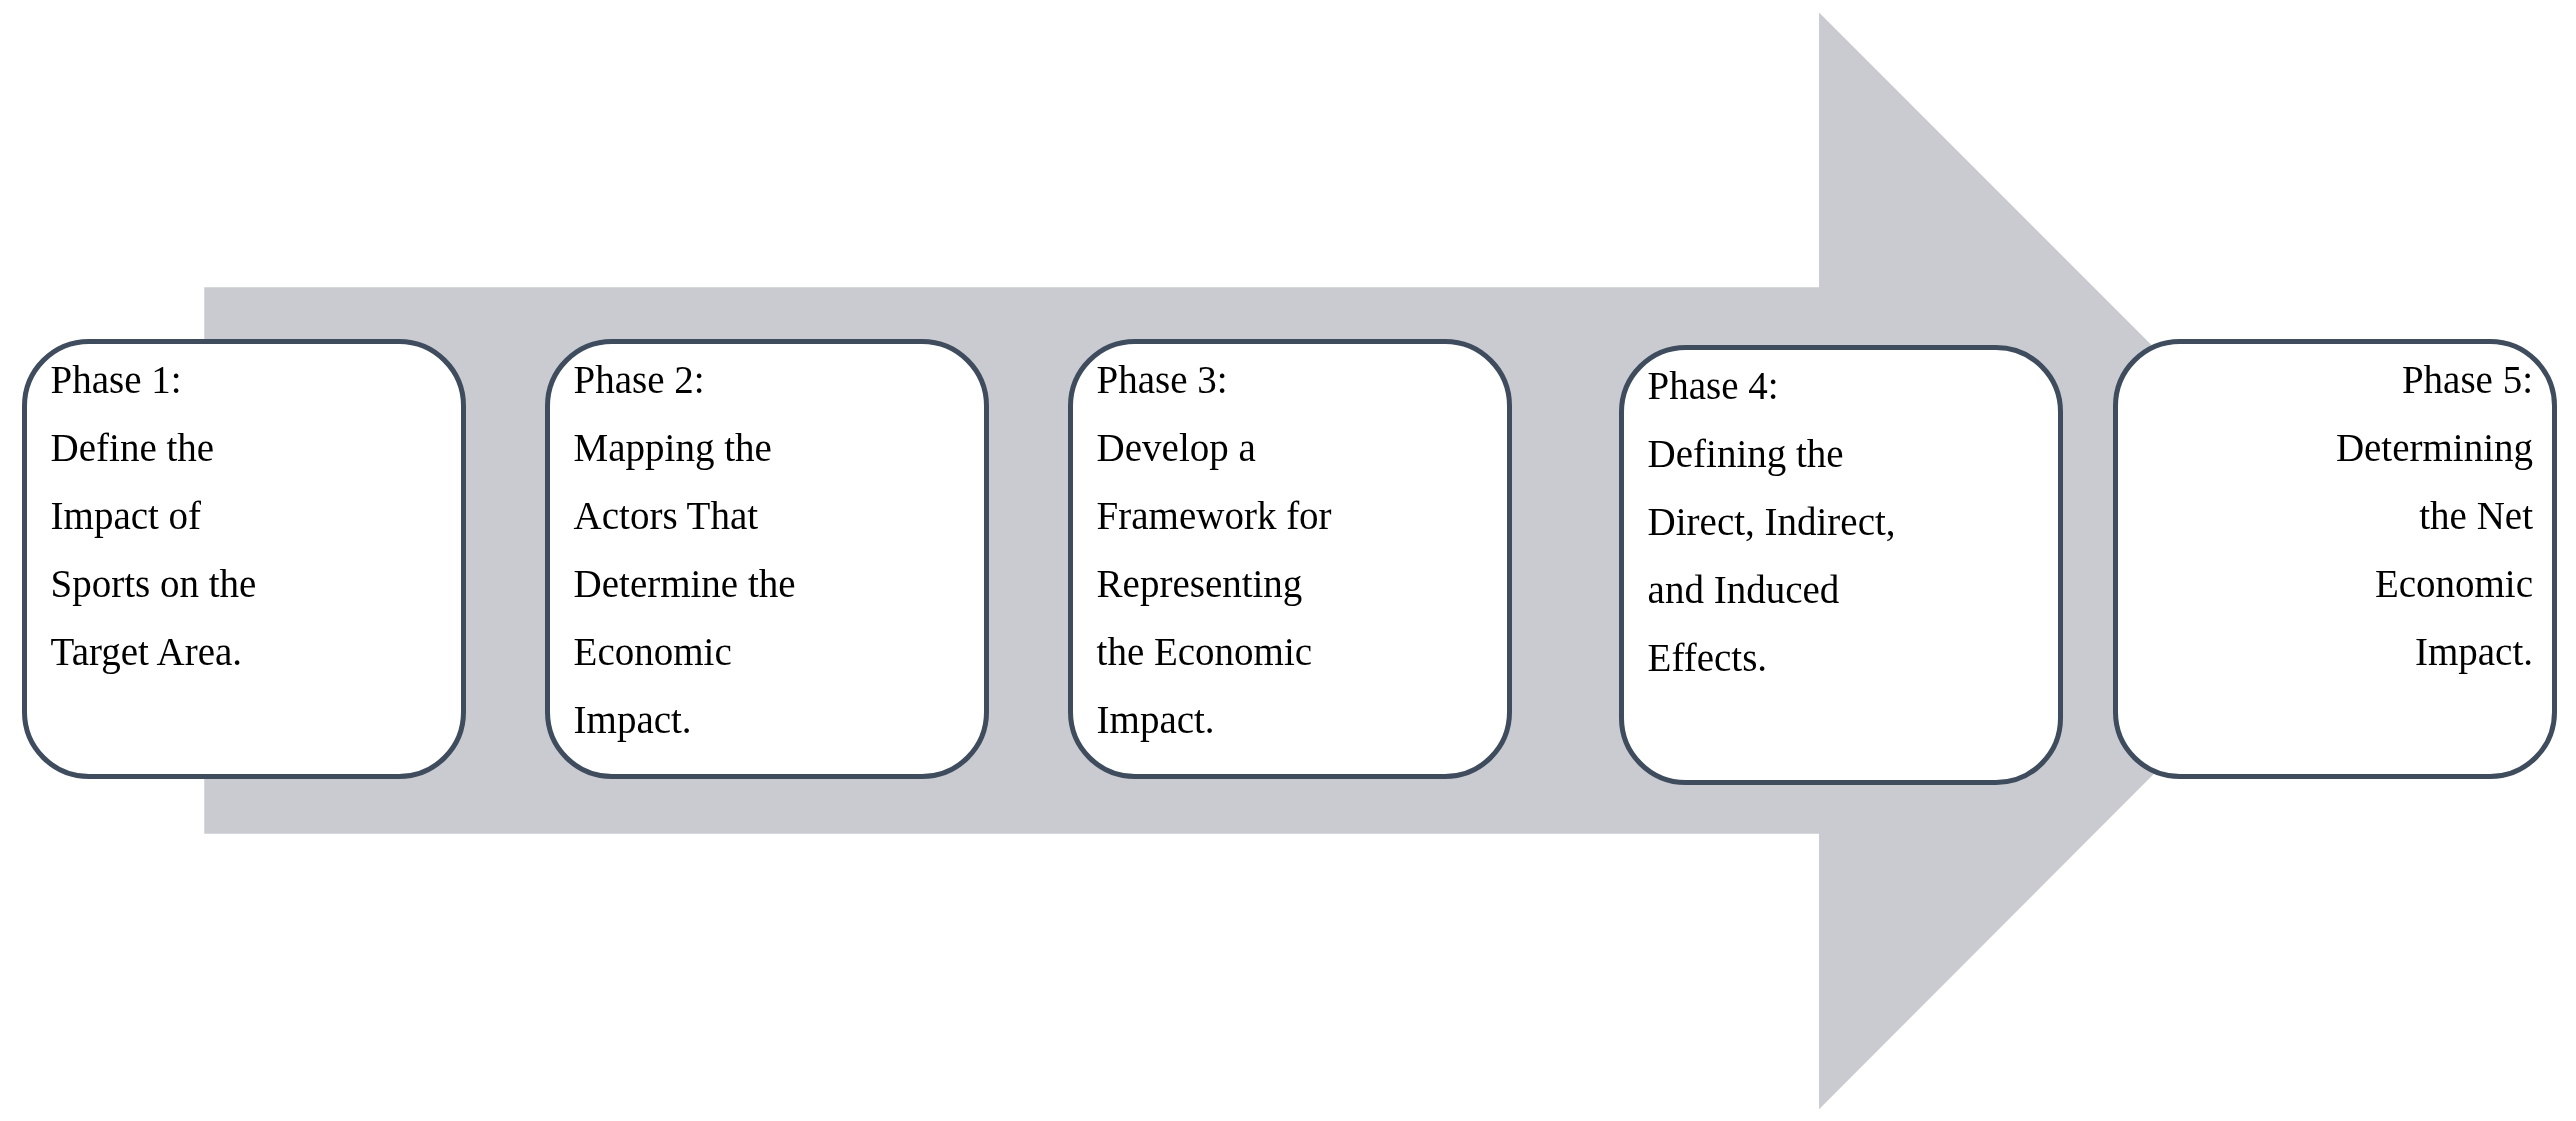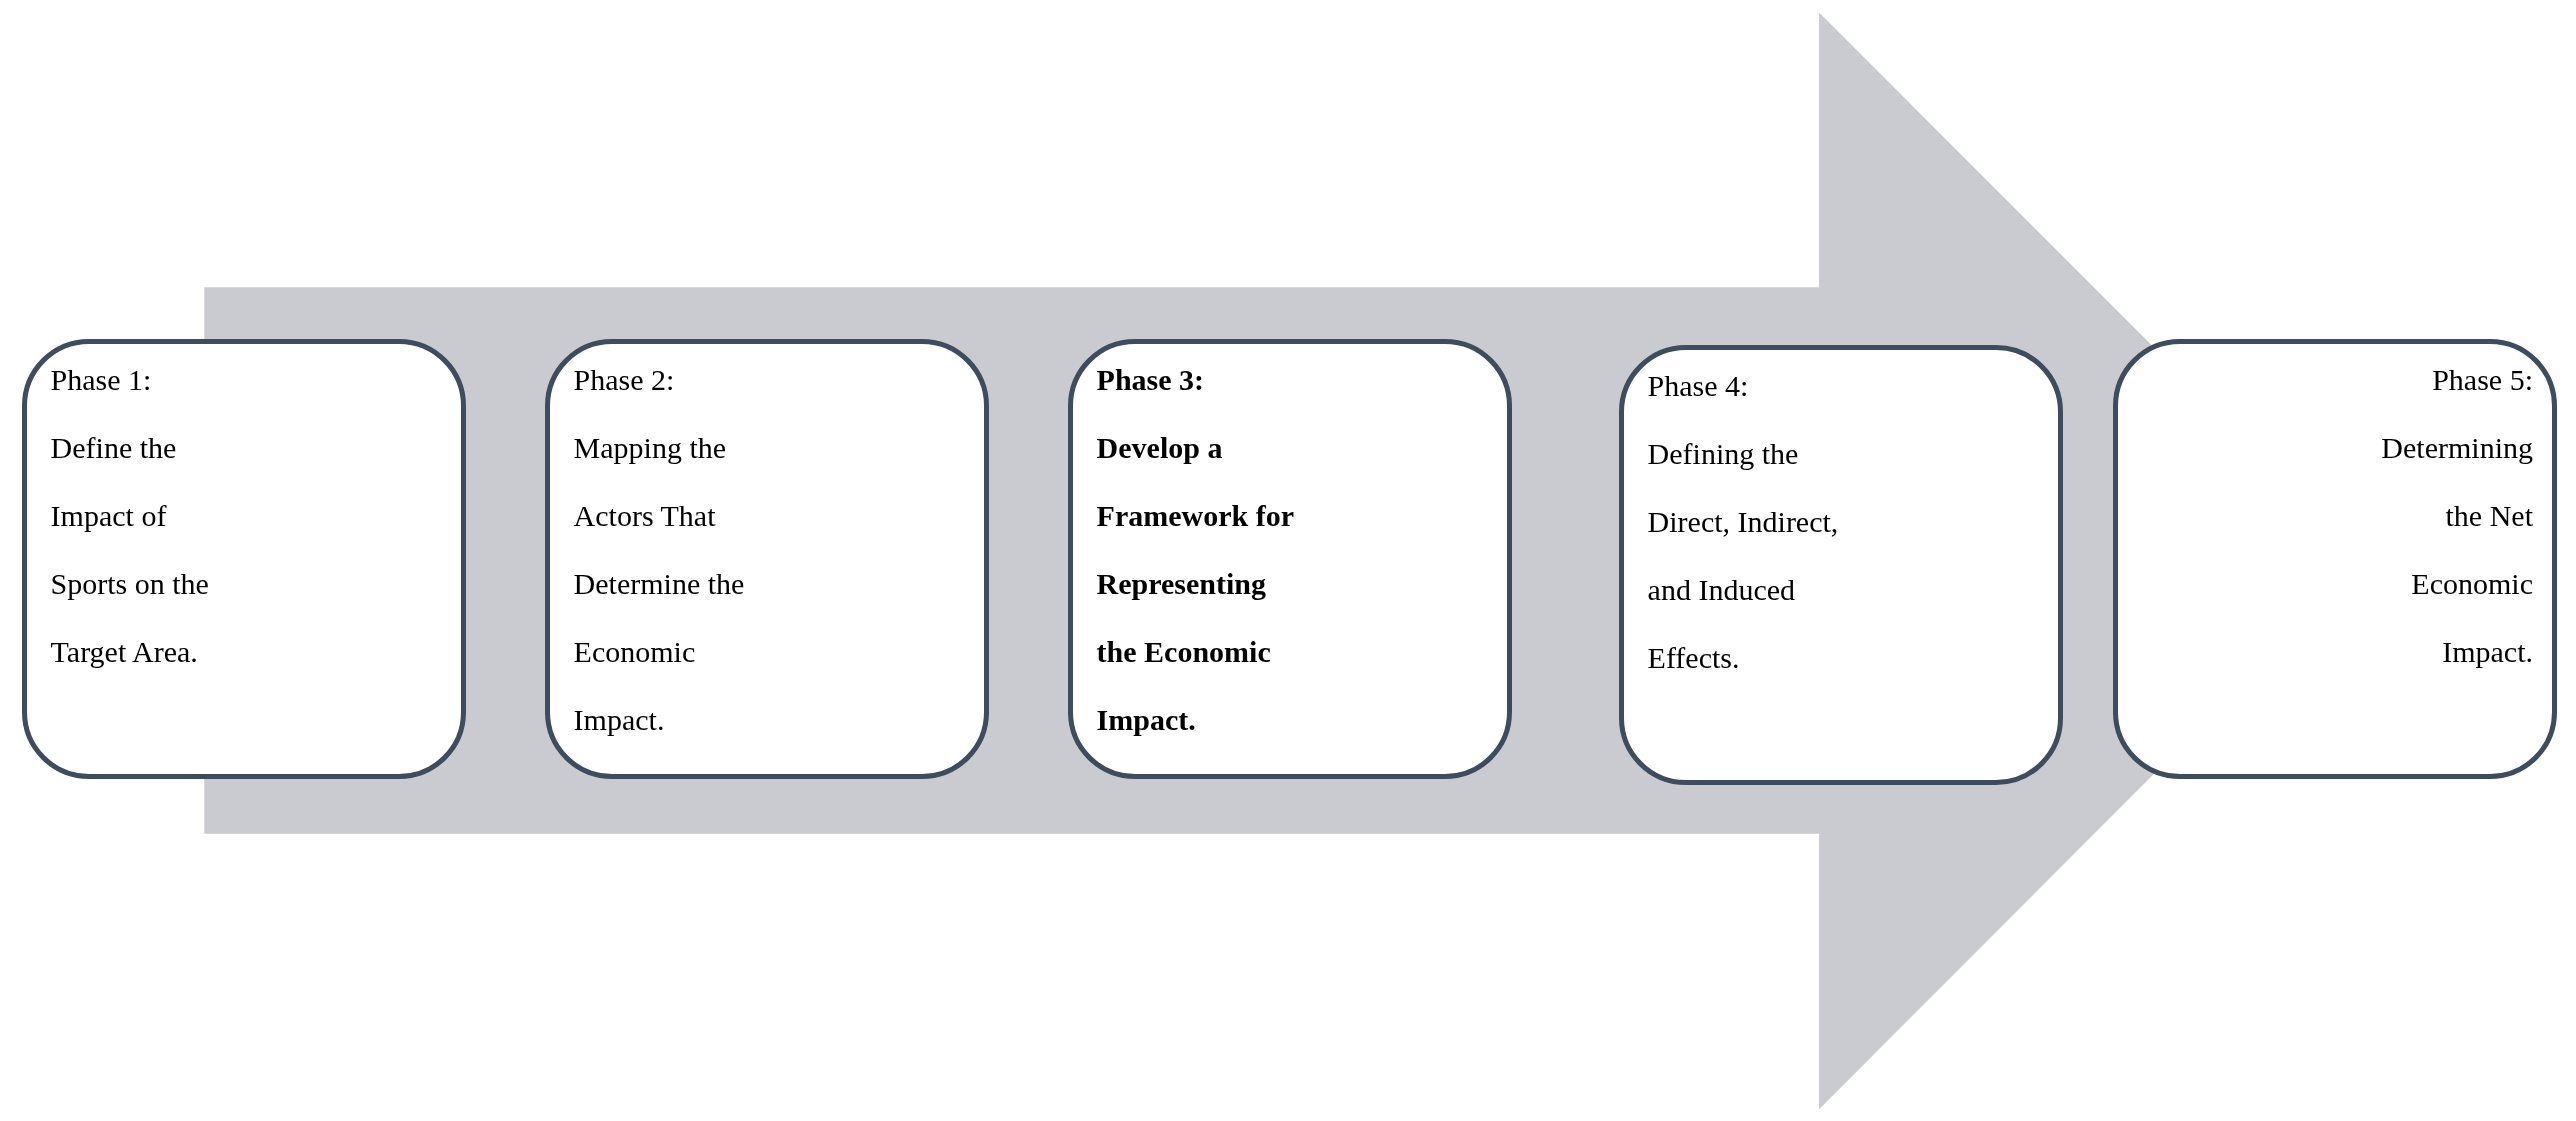--- a/index.html
+++ b/index.html
@@ -28,26 +28,26 @@
     top: 339px;
     width: 444px;
     height: 440px;
     box-sizing: border-box;
     background: #ffffff;
     border: 5.5px solid #3e4c5d;
     border-radius: 67px;
   }
   .phase-box.b1 { left: 22px; }
   .phase-box.b2 { left: 545px; font-family: Liberation Serif, serif; }
-  .phase-box.b3 { left: 1068px; font-weight: bold; }
+  .phase-box.b3 { left: 1068px; }
   .phase-box.b4 { left: 1619px; margin-top: 6px; }
   .phase-box.b5 { left: 2113px; text-align: right; }
   .phase-label {
     padding: 1.6px 19px 0 23.6px;
-    font-size: 30px;
+    font-size: 39px;
     line-height: 68px;
     color: #000000;
     white-space: pre-line;
   }
 </style>
 </head>
 <body>
 
 <div id="canvas">
 

